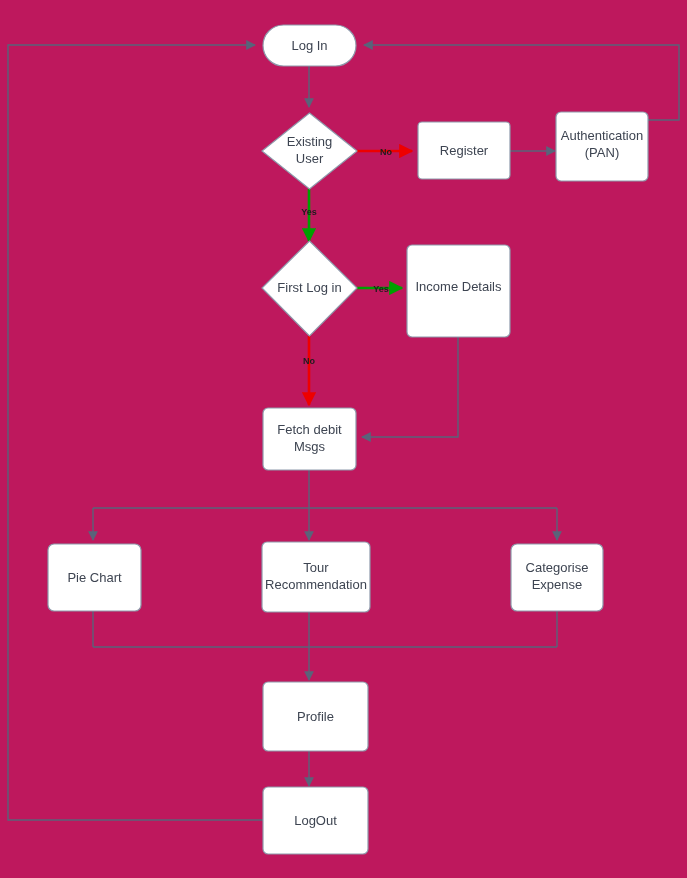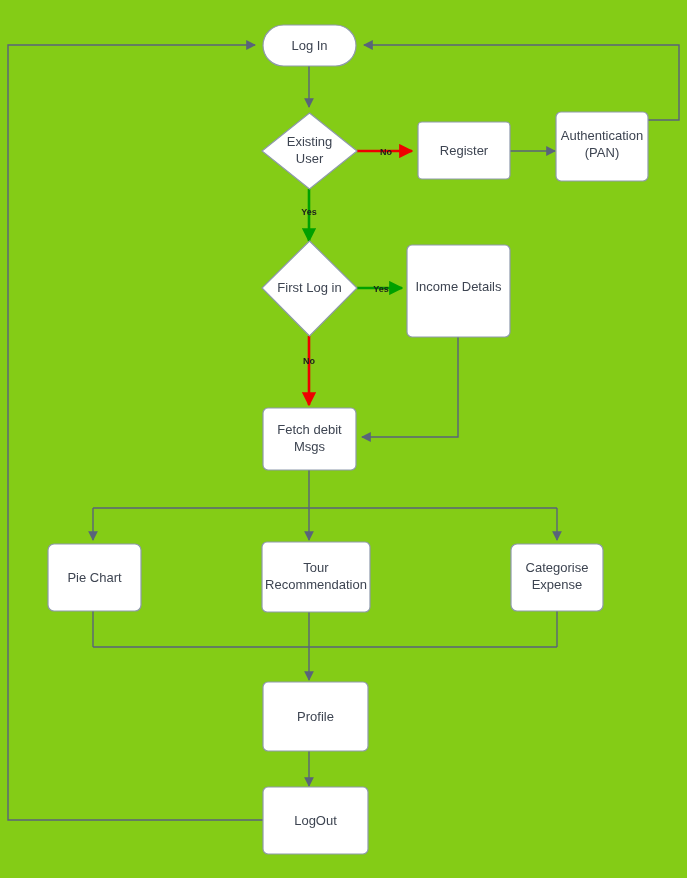--- a/index.html
+++ b/index.html
@@ -4,21 +4,21 @@
 <style>
   html, body {
     margin: 0;
     padding: 0;
     background: #000000;
   }
   #canvas {
     position: relative;
     width: 687px;
     height: 878px;
-    background: #84cc16;
+    background: #be185d;
     overflow: hidden;
     font-family: "Liberation Sans", sans-serif;
   }
   #flow-svg {
     position: absolute;
     left: 0;
     top: 0;
     width: 687px;
     height: 878px;
   }

